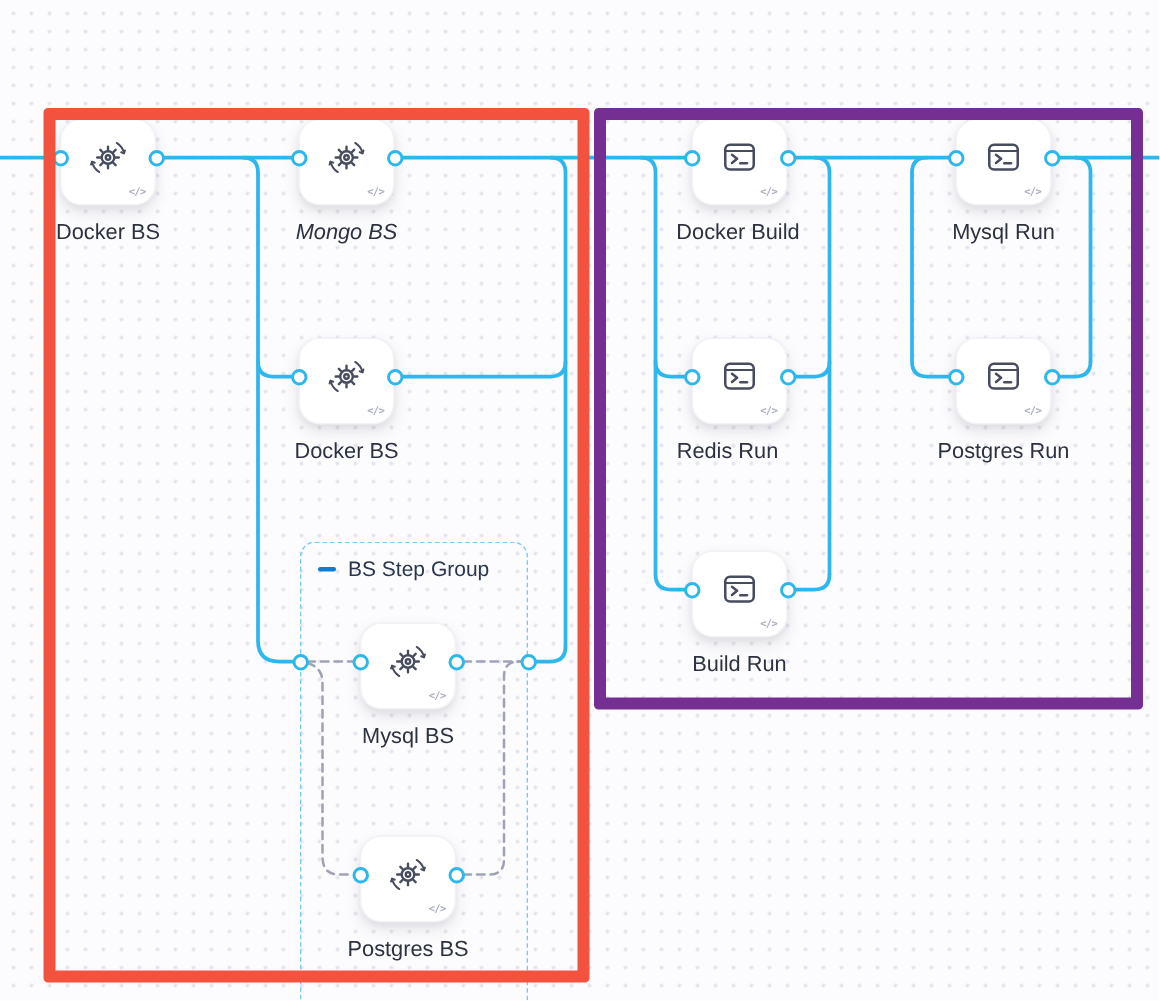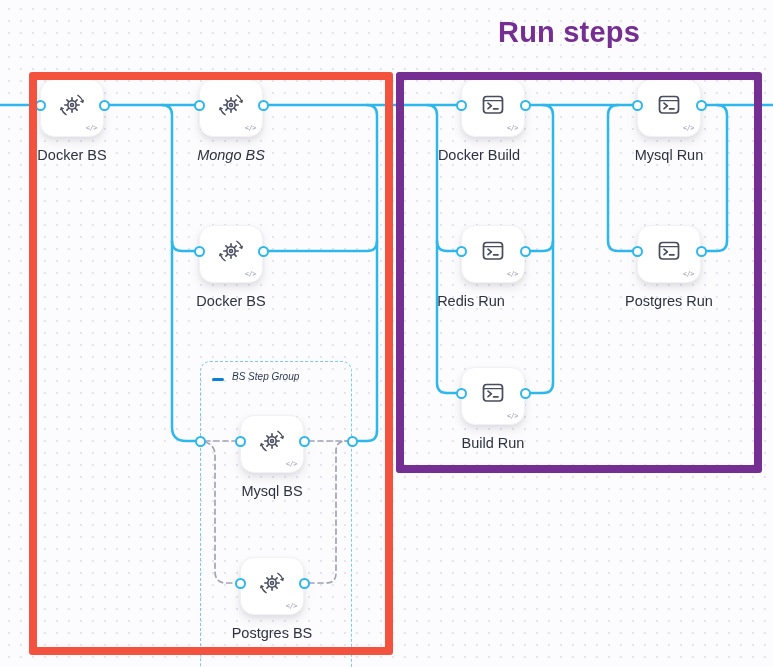--- a/index.html
+++ b/index.html
@@ -45,21 +45,21 @@
   #run-title{left:569px;color:var(--run-accent);}
   .annot{position:absolute;box-sizing:border-box;border-radius:3px;z-index:4;}
   #bg-box{left:29px;top:72px;width:364px;height:583px;border:8px solid var(--bg-accent);}
   #run-box{left:396px;top:72px;width:366px;height:401px;border:8px solid var(--run-accent);}
   #group-box{
     position:absolute;left:200px;top:361px;width:152px;height:330px;box-sizing:border-box;
     border:1.5px dashed var(--groupline);border-radius:10px;z-index:1;background:transparent;
   }
   #collapse-icon{position:absolute;left:212px;top:378px;width:12px;height:3px;border-radius:2px;
     background:var(--collapse);z-index:2;cursor:pointer;}
-  #group-label{position:absolute;left:232px;top:371px;font-size:10px;color:var(--grouplabel);z-index:2;font-style:italic;}
+  #group-label{position:absolute;left:232px;top:371px;font-size:14px;color:var(--grouplabel);z-index:2;}
 </style>
 </head>
 <body>
 
 <div id="canvas">
 
   <svg id="edges" width="773" height="667">
     <g>
       <path class="blue-path" d="M0 105 H773"></path>
       <path class="blue-path" d="M162 105 Q172 105 172 115 V427 Q172 441 186 441 H195"></path>
@@ -168,21 +168,21 @@
   <svg width="28" height="28" viewBox="0 0 28 28">
     <g class="icon-stroke" stroke-width="1.7">
       <rect x="4.5" y="5.5" width="19" height="16.5" rx="3.2"></rect>
       <path d="M4.5 9.6 H23.5" stroke-width="1.3"></path>
       <path d="M9 12.2 L12.4 14.9 L9 17.6"></path>
       <path d="M14.6 17.8 H19"></path>
     </g>
   </svg>
 <span class="code-badge">&lt;/&gt;</span>
       </div>
-      <div class="step-label" style="left: 409px; top: 147px; text-align: center;">Docker Build</div>
+      <div class="step-label" style="left: 422px; top: 147px; text-align: center;">Docker Build</div>
       <div class="card" style="left: 637px; top: 79px;">
   <svg width="28" height="28" viewBox="0 0 28 28">
     <g class="icon-stroke" stroke-width="1.7">
       <rect x="4.5" y="5.5" width="19" height="16.5" rx="3.2"></rect>
       <path d="M4.5 9.6 H23.5" stroke-width="1.3"></path>
       <path d="M9 12.2 L12.4 14.9 L9 17.6"></path>
       <path d="M14.6 17.8 H19"></path>
     </g>
   </svg>
 <span class="code-badge">&lt;/&gt;</span>
@@ -192,21 +192,21 @@
   <svg width="28" height="28" viewBox="0 0 28 28">
     <g class="icon-stroke" stroke-width="1.7">
       <rect x="4.5" y="5.5" width="19" height="16.5" rx="3.2"></rect>
       <path d="M4.5 9.6 H23.5" stroke-width="1.3"></path>
       <path d="M9 12.2 L12.4 14.9 L9 17.6"></path>
       <path d="M14.6 17.8 H19"></path>
     </g>
   </svg>
 <span class="code-badge">&lt;/&gt;</span>
       </div>
-      <div class="step-label" style="left: 401px; top: 293px;">Redis Run</div>
+      <div class="step-label" style="left: 415px; top: 293px;">Redis Run</div>
       <div class="card" style="left: 637px; top: 225px;">
   <svg width="28" height="28" viewBox="0 0 28 28">
     <g class="icon-stroke" stroke-width="1.7">
       <rect x="4.5" y="5.5" width="19" height="16.5" rx="3.2"></rect>
       <path d="M4.5 9.6 H23.5" stroke-width="1.3"></path>
       <path d="M9 12.2 L12.4 14.9 L9 17.6"></path>
       <path d="M14.6 17.8 H19"></path>
     </g>
   </svg>
 <span class="code-badge">&lt;/&gt;</span>
@@ -245,15 +245,14 @@
       <div class="port" style="left: 631.5px; top: 245.5px;"></div>
       <div class="port" style="left: 695.5px; top: 245.5px;"></div>
       <div class="port" style="left: 455.5px; top: 387.5px;"></div>
       <div class="port" style="left: 519.5px; top: 387.5px;"></div>
       <div class="port" style="left: 194.5px; top: 435.5px;"></div>
       <div class="port" style="left: 346.5px; top: 435.5px;"></div>
     </div>
 
   <div id="bg-box" class="annot"></div>
   <div id="run-box" class="annot"></div>
-  <div id="run-title" class="title">Run steps</div>
 
 </div>
 
 </body></html>

